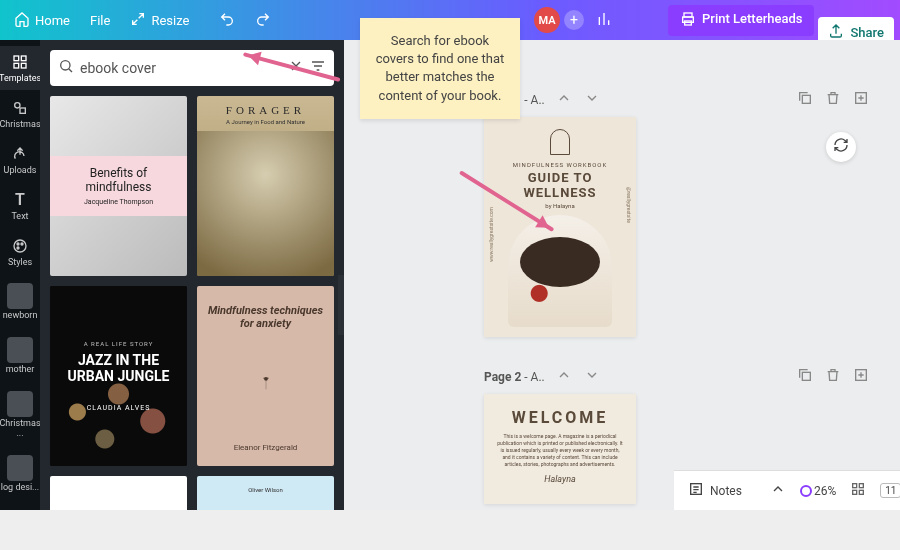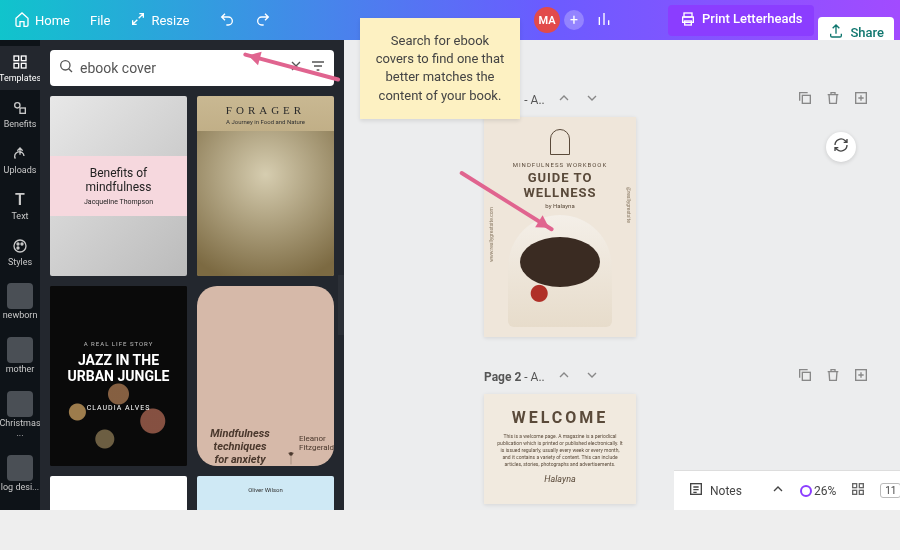--- a/index.html
+++ b/index.html
@@ -51,21 +51,21 @@
   .t3 .bokeh{position:absolute;inset:0;background:
      radial-gradient(circle at 20% 70%, rgba(255,200,120,.6) 0 8px, transparent 9px),
      radial-gradient(circle at 50% 60%, rgba(255,180,120,.5) 0 10px, transparent 11px),
      radial-gradient(circle at 75% 75%, rgba(255,150,120,.5) 0 12px, transparent 13px),
      radial-gradient(circle at 40% 85%, rgba(255,220,150,.4) 0 9px, transparent 10px),
      #0a0a0a;}
   .t3 .tx{position:relative;z-index:1;} .t3 .pre{font-size:6px;letter-spacing:1px;margin-bottom:6px;opacity:.7;}
   .t3 h4{font-size:14px;line-height:1.1;font-weight:700;}
   .t3 .auth{font-size:7px;margin-top:20px;letter-spacing:1px;}
 
-  .t4 { background:#d6b9a9; display:flex;flex-direction:row;align-items:flex-end; font-family:Georgia,serif;border-radius:20px;}
+  .t4 { background:#d6b9a9; display:flex;flex-direction:column;align-items:center; font-family:Georgia,serif;}
   .t4 h4{font-size:11px;margin:18px 10px 0;text-align:center;color:#4a382d;font-style:italic;}
   .t4 .flower{flex:1;width:100%;display:flex;align-items:center;justify-content:center;}
   .t4 .auth{font-size:8px;margin:8px 0 14px;color:#4a382d;}
 
   .t5 { background:#fff; display:flex;flex-direction:column;align-items:center;justify-content:center; font-family:Georgia,serif; text-align:center; overflow:hidden;}
 
   .t6 { background:linear-gradient(#cfe9f5 0%, #cfe9f5 35%, #0a6aa0 35%, #063a57 100%); display:flex;flex-direction:column;align-items:center;}
   .t6 .auth{font-size:6px;color:#333;margin-top:10px;}
 
   .panel-handle { position:absolute; right:-10px; top:50%; width:16px;height:60px;background:#2b2f36;border-radius:0 8px 8px 0; display:flex;align-items:center;justify-content:center;color:#888;font-size:10px;}
@@ -195,21 +195,21 @@
         </span>
       <span>Templates</span>
     </div>
     <div class="ritem">
       <span class="ico">
           <svg viewBox="0 0 24 24" fill="none" stroke="currentColor" stroke-width="2">
             <circle cx="8" cy="8" r="4"></circle>
             <rect x="12" y="12" width="8" height="8"></rect>
           </svg>
         </span>
-      <span>Benefits</span>
+      <span>Christmas</span>
     </div>
     <div class="ritem">
       <span class="ico">
           <svg viewBox="0 0 24 24" fill="none" stroke="currentColor" stroke-width="2">
             <path d="M5 19a7 7 0 1 1 13-4M12 13V3M8 7l4-4 4 4"></path>
           </svg>
         </span>
       <span>Uploads</span>
     </div>
     <div class="ritem">

